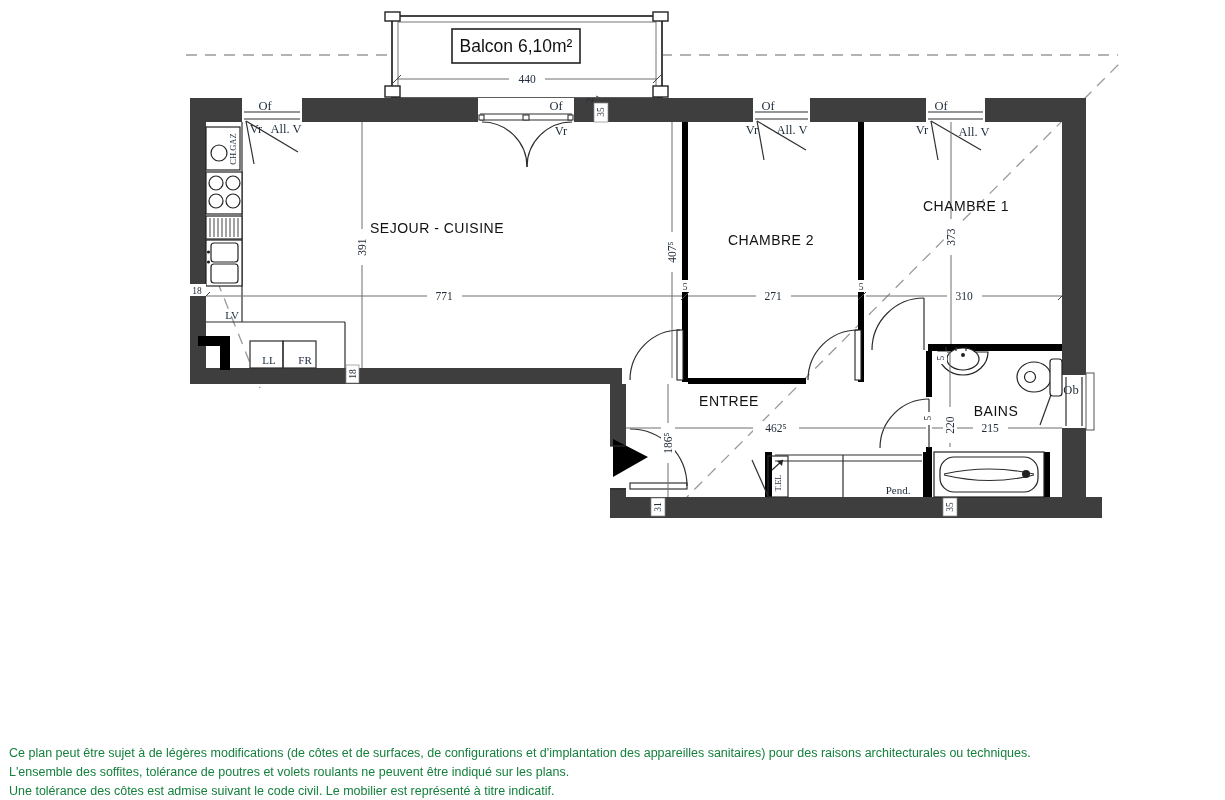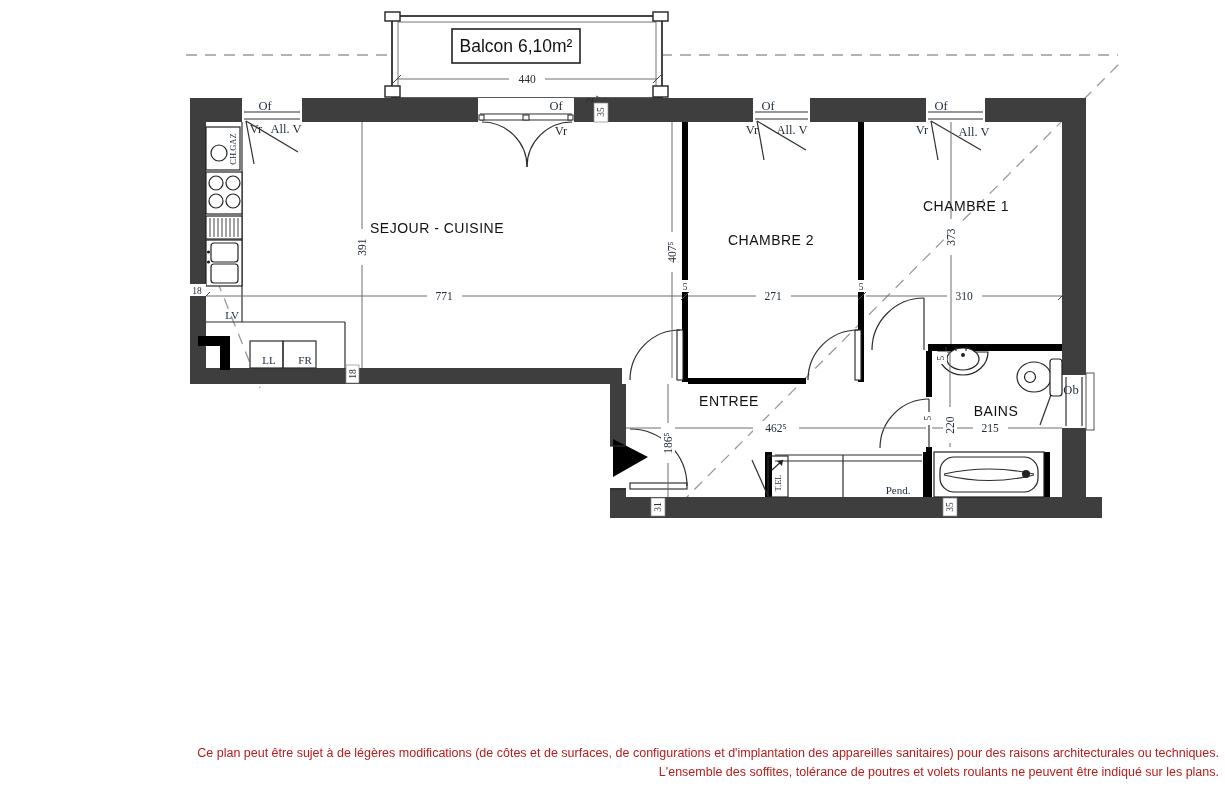--- a/index.html
+++ b/index.html
@@ -15,21 +15,21 @@
   .tiny   {font:8.5px  "Liberation Serif",serif; fill:#1d2a3a;}
   .balc   {font:17.5px "Liberation Sans",sans-serif; fill:#111;}
   .dimline{stroke:#6e6e6e;stroke-width:1;}
   .tick   {stroke:#444;stroke-width:1;}
   .thin   {stroke:#2e2e2e;stroke-width:1.2;fill:none;}
   .fix    {stroke:#222;stroke-width:1.2;fill:#fff;}
   .dash   {stroke:#9a9a9a;stroke-width:1.3;fill:none;stroke-dasharray:11 8;}
   .lbox   {fill:#fff;stroke:none;}
   .lboxB  {fill:#fff;stroke:#888;stroke-width:.7;}
   #disclaimer{position:absolute;left:9px;top:744px;width:1210px;
-      font:12.5px "Liberation Sans",sans-serif;color:#b91c1c;line-height:19px;text-align:right;}
+      font:12.5px "Liberation Sans",sans-serif;color:#15803d;line-height:19px;}
 </style>
 </head>
 <body>
 
 <div id="stage">
 <svg width="1225" height="742" viewBox="0 0 1225 742">
 
   <g>
     <line class="dash" x1="186" y1="55" x2="1118" y2="55"></line>
     <line class="dash" x1="681" y1="503" x2="1121" y2="62"></line>
@@ -289,14 +289,15 @@
     <text class="room" x="771" y="245" text-anchor="middle">CHAMBRE 2</text>
     <text class="room" x="966" y="211" text-anchor="middle">CHAMBRE 1</text>
     <text class="room" x="729" y="406" text-anchor="middle">ENTREE</text>
     <text class="room" x="996" y="416" text-anchor="middle">BAINS</text>
   </g>
 </svg>
 
   <div id="disclaimer">
     <div>Ce plan peut être sujet à de légères modifications (de côtes et de surfaces, de configurations  et d'implantation des appareilles sanitaires) pour des raisons architecturales ou techniques.</div>
     <div>L'ensemble des soffites, tolérance de poutres et volets roulants ne peuvent être indiqué sur les plans.</div>
+    <div>Une tolérance des côtes est admise suivant le code civil. Le mobilier est représenté à titre indicatif.</div>
   </div>
 </div>
 
 </body></html>

